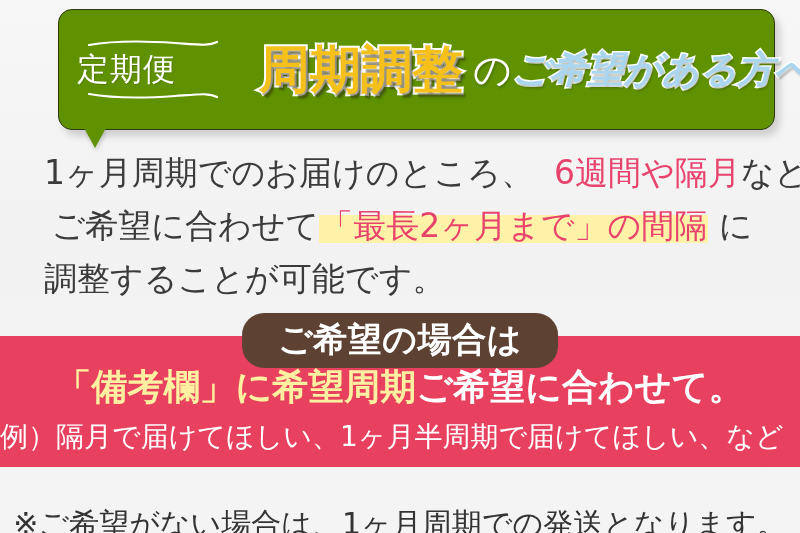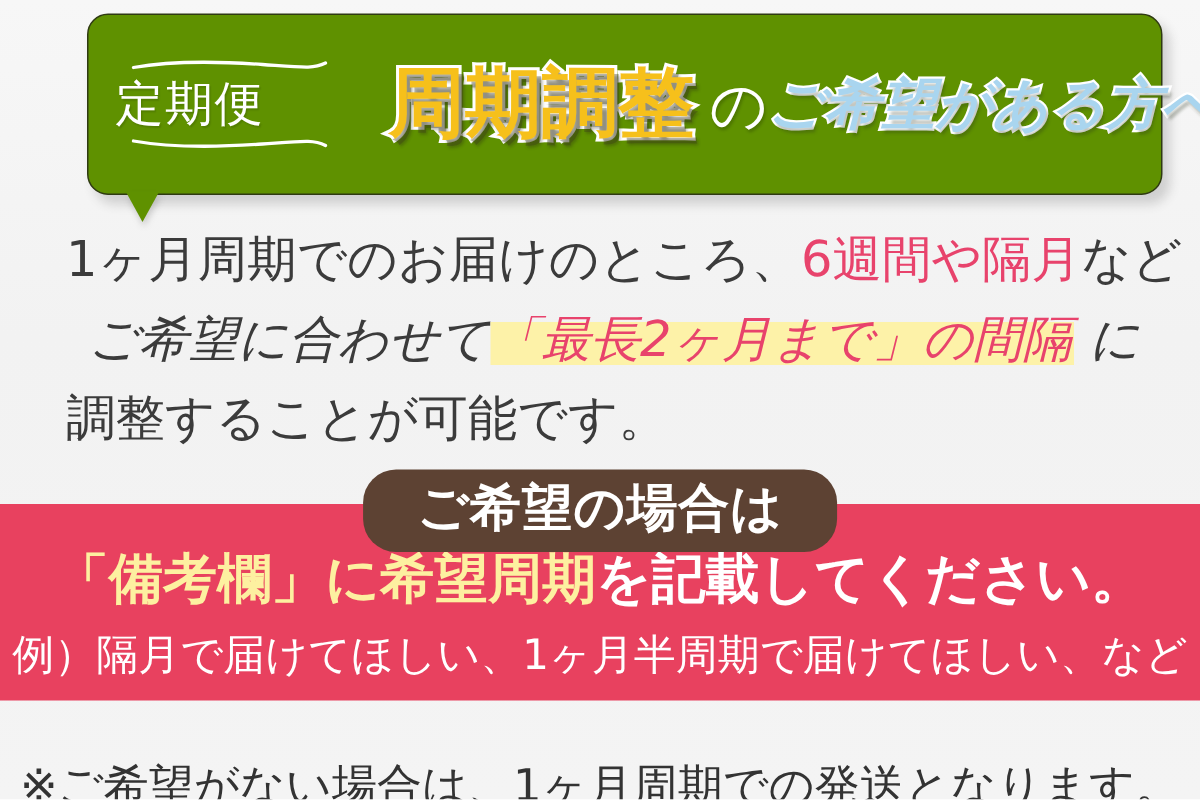--- a/index.html
+++ b/index.html
@@ -136,23 +136,23 @@
     top: 146px;
     width: 716px;
     color: #3b3b3b;
     font-size: 33px;
     font-weight: 400;
     line-height: 53px;
     letter-spacing: 0px;
     white-space: nowrap;
   }
   .body-copy .line { display: block; height: 53px; }
-  .body-copy .line.l2 { text-align: right; font-style: italic; }
+  .body-copy .line.l2 { text-align: center; }
   .pink { color: #e8436c; }
-  .pink-strong { color: #e8436c; }
+  .pink-strong { color: #e8436c; margin-left: 20px; }
   .mark {
     background: linear-gradient(transparent 22%, #fdf2a8 22%, #fdf2a8 96%, transparent 96%);
     padding: 0 1px;
   }
 
   
   .badge {
     position: absolute;
     left: 50%;
     top: 313px;
@@ -190,21 +190,20 @@
     line-height: 1.15;
     white-space: nowrap;
     color: #ffffff;
   }
   .band-line1 .hl { color: #fdf0a0; }
   .band-line2 {
     position: absolute;
     left: 0;
     right: 0;
     top: 82px;
-    text-align: center;
     font-size: 28px;
     font-weight: 400;
     color: #ffffff;
     white-space: nowrap;
     letter-spacing: 0px;
   }
 
   
   .footer-note {
     position: absolute;
@@ -249,21 +248,21 @@
 
   <div class="header-tail"></div>
 
   <div class="body-copy">
     <span class="line"><span>1ヶ月周期でのお届けのところ、</span><span class="pink-strong">6週間や隔月</span><span>など</span></span>
     <span class="line l2"><span>ご希望に合わせて</span><span class="pink mark">「最長2ヶ月まで」の間隔</span><span> に</span></span>
     <span class="line">調整することが可能です。</span>
   </div>
 
   <div class="pink-band">
-    <div class="band-line1"><span class="hl">「備考欄」に</span><span class="hl">希望周期</span><span>を記載してください。</span></div>
+    <div class="band-line1"><span class="hl">「備考欄」に</span><span class="hl">希望周期</span><span>ご希望に合わせて。</span></div>
     <div class="band-line2">例）隔月で届けてほしい、1ヶ月半周期で届けてほしい、など</div>
   </div>
 
   <div class="badge">ご希望の場合は</div>
 
   <div class="footer-note">※ご希望がない場合は、1ヶ月周期での発送となります。</div>
 
 </div>
 
 </body></html>

